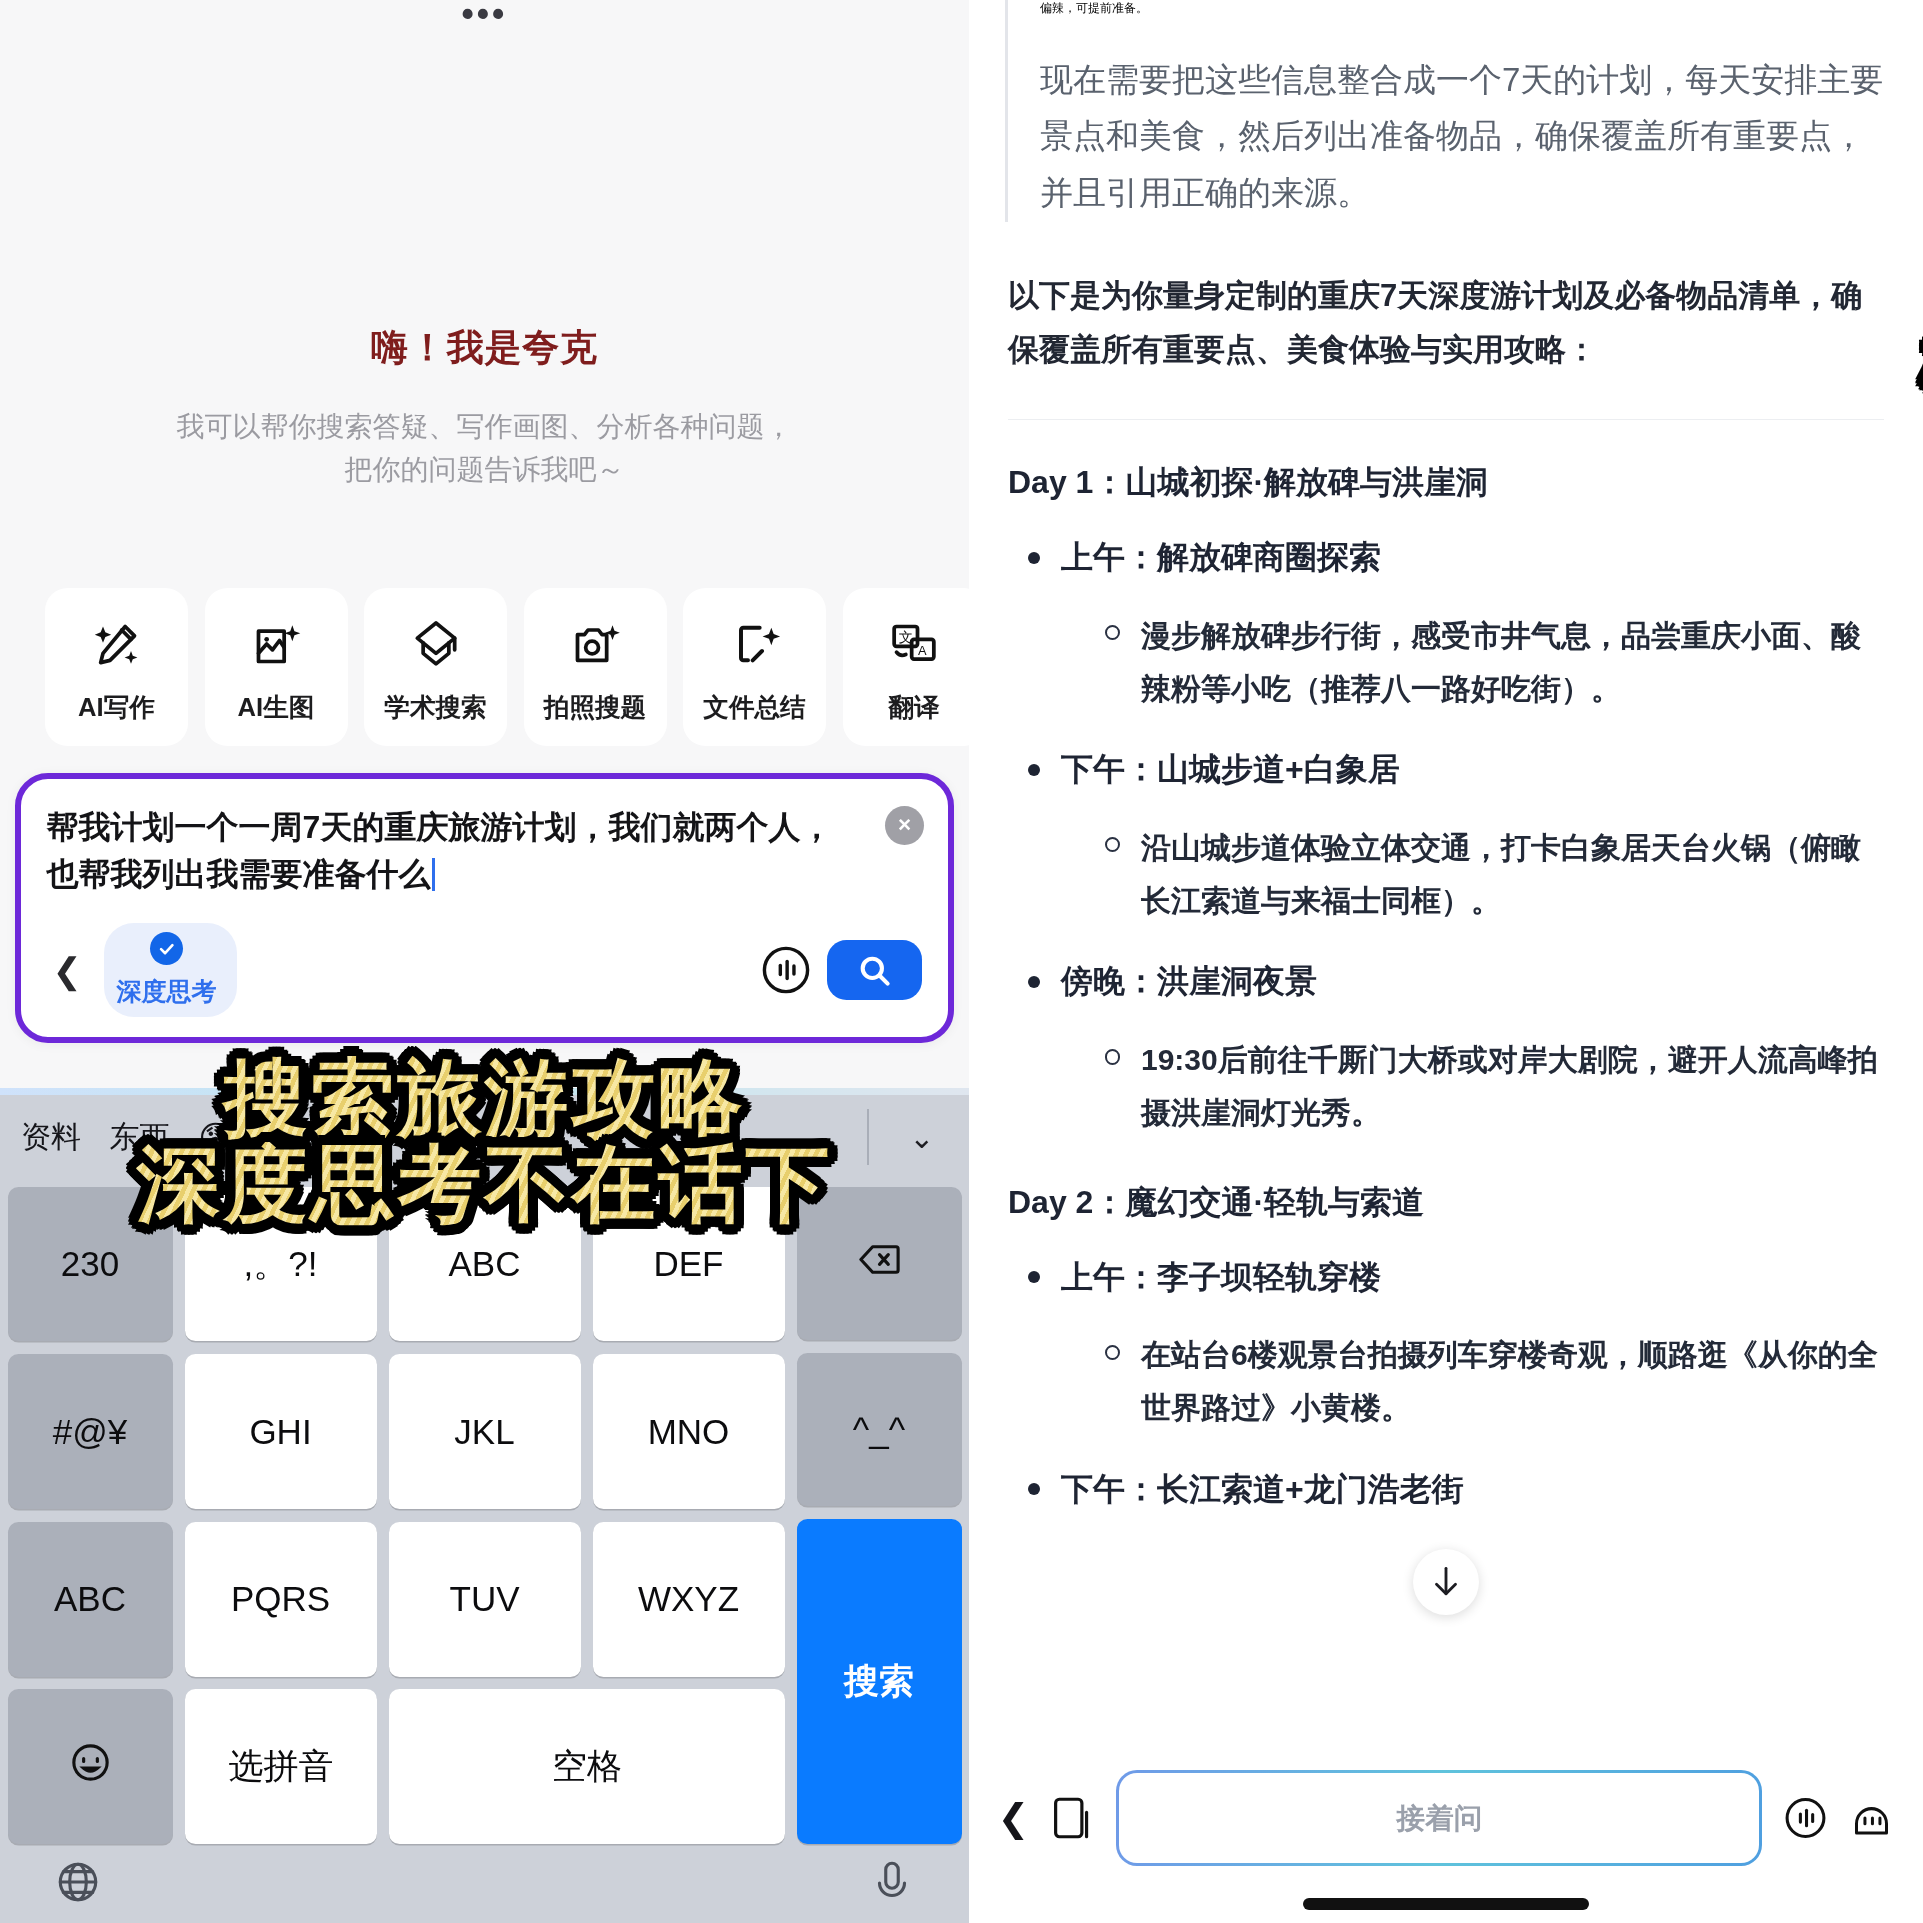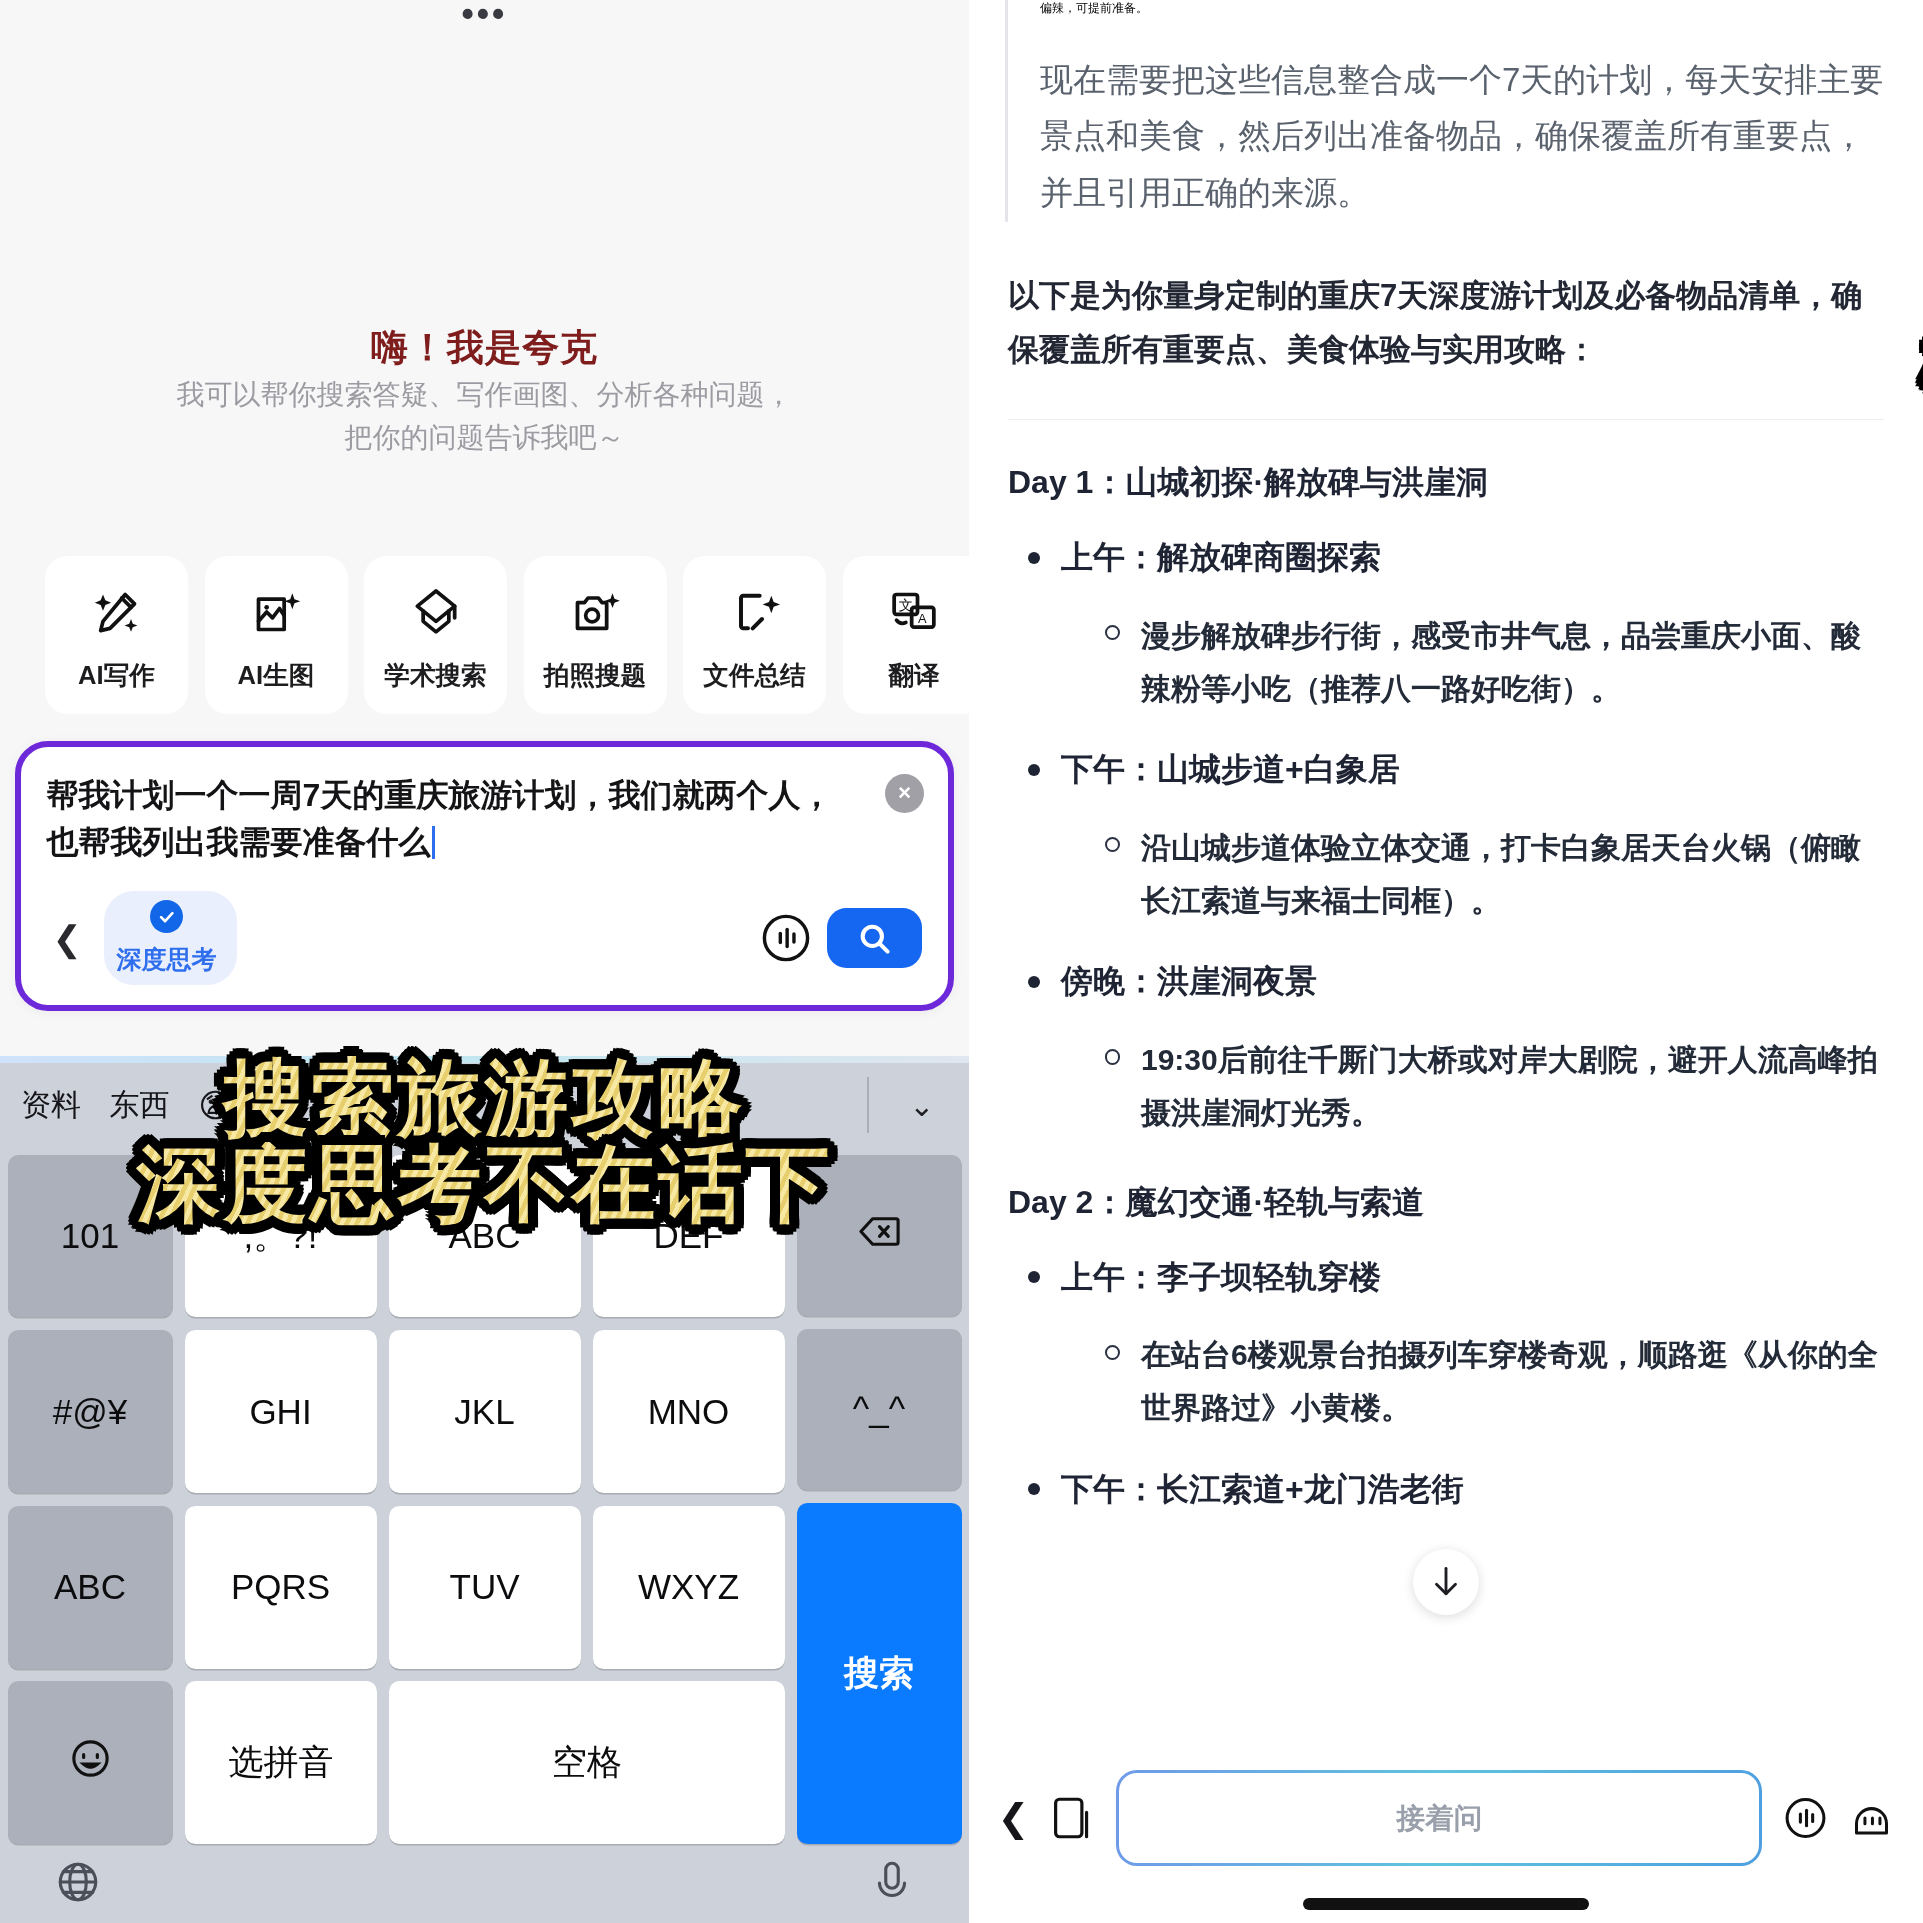--- a/index.html
+++ b/index.html
@@ -21,21 +21,21 @@
     position: absolute; top: -6px; left: 0; right: 0;
     text-align: center; font-size: 35px; color: #3a3a42;
     letter-spacing: 3px; font-weight: 700;
   }
   .greeting-block { margin-top: 323px; text-align: center; padding: 0 53px; }
   .greeting-title {
     font-size: 37px; font-weight: 700; color: #7f1d1d;
     letter-spacing: 0.8px;
   }
   .greeting-sub {
-    font-size: 28px; color: #9b9ba1;
+    margin-top: 32px; font-size: 28px; color: #9b9ba1;
     line-height: 1.55; font-weight: 400; text-align: center;
   }
 
   
   .tiles-wrap {
     margin-top: 96px; padding-left: 45px;
     display: flex; gap: 16.5px; overflow: hidden;
     flex: 0 0 auto;
   }
   .tile {
@@ -383,21 +383,21 @@
         <span class="cand">礼物</span>
         <span class="cand">材料</span>
         <span class="cand">的</span>
         <span class="cand-divider"></span>
         <span class="cand-down">⌄</span>
       </div>
 
       <div class="kb-body">
 
         <div class="kb-left-col">
-          <div class="key fn">101</div>
+          <div class="key fn">230</div>
           <div class="key fn">#@¥</div>
           <div class="key fn">ABC</div>
           <div class="key fn">
             <span>
               <svg viewBox="0 0 48 48" fill="none" stroke="#111" stroke-width="3.2" stroke-linecap="round">
                 <circle cx="24" cy="24" r="17"></circle>
                 <path d="M17 20 v3"></path>
                   <path d="M31 20 v3"></path>
                 <path d="M15 29 q9 9 18 0 z" fill="#111" stroke="#111" stroke-width="2"></path>
               </svg>

